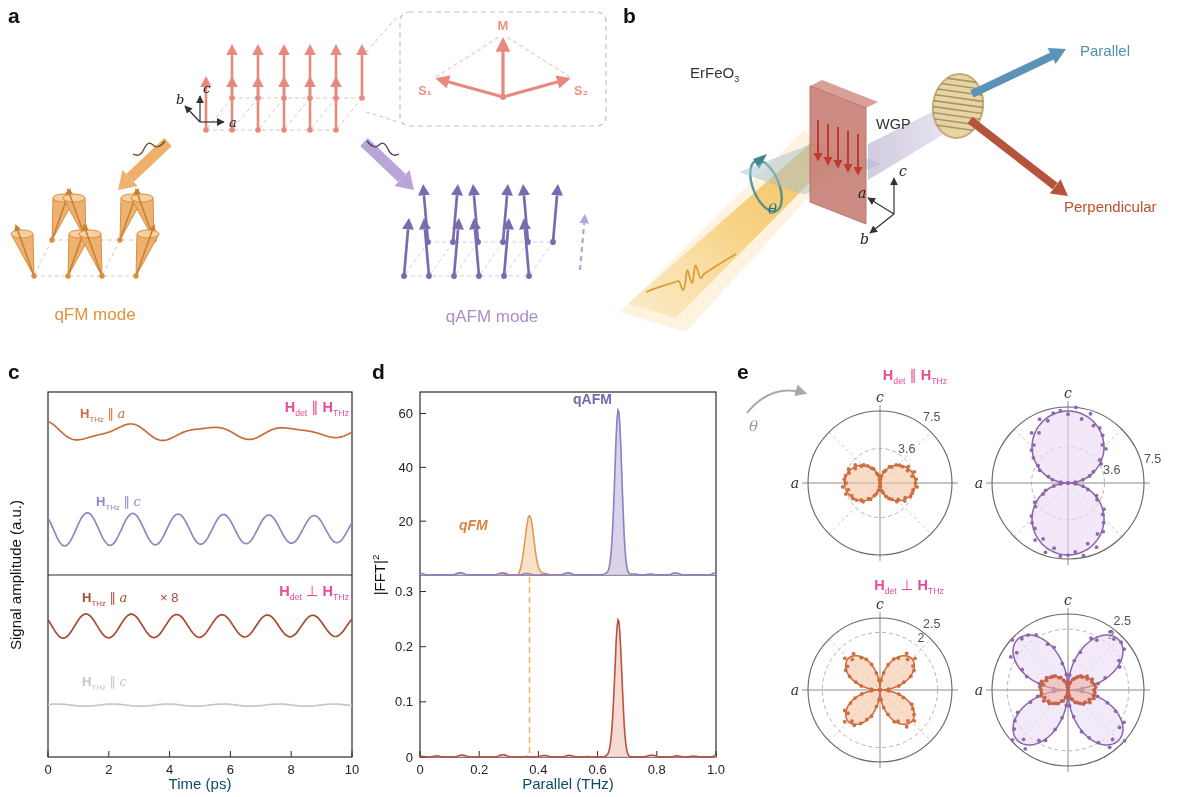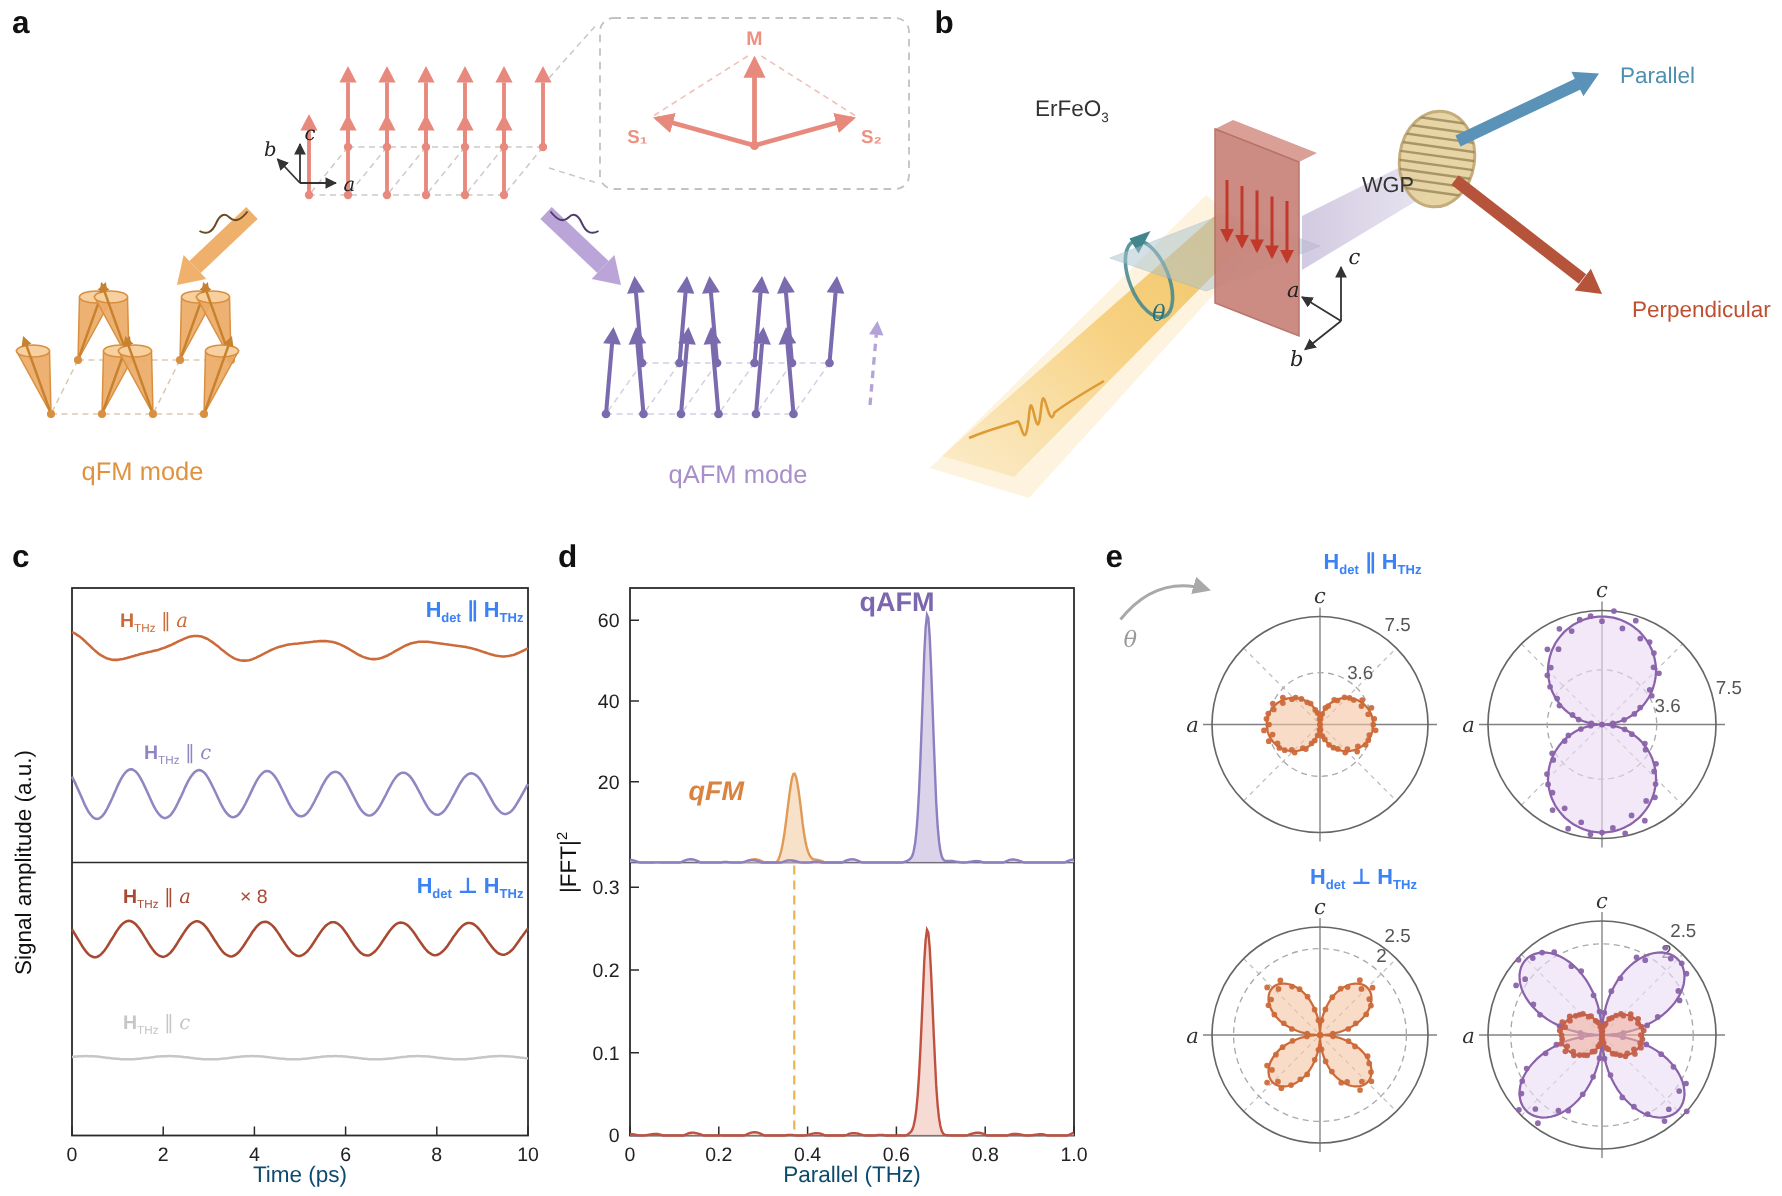--- a/index.html
+++ b/index.html
@@ -4,23 +4,23 @@
 <style>
   *{margin:0;padding:0;box-sizing:border-box}
   body{background:#ffffff;font-family:"Liberation Sans","DejaVu Sans",sans-serif}
   .figure{position:relative;width:1188px;height:797px;background:#fff;overflow:hidden}
   .panel{position:absolute}
   .panel-label{position:absolute;font-weight:700;font-size:21px;color:#111;font-family:"Liberation Sans","DejaVu Sans",sans-serif}
   .hlabel{position:absolute;font-size:14px;color:#222;white-space:nowrap;line-height:1.15;font-family:"Liberation Sans","DejaVu Sans",sans-serif}
   .hlabel sub{font-size:0.6em}
   .hlabel sup{font-size:0.65em}
   .hlabel i{font-family:"DejaVu Serif","Liberation Serif",serif}
-  .ann{font-weight:700;font-size:14.5px;color:#3b82f6}
+  .ann{font-weight:400;font-size:14.5px;color:#ec4899}
   .trace{font-weight:400;font-size:13px}
-  .peaklabel{font-weight:700;font-size:18px}
+  .peaklabel{font-weight:700;font-size:14px}
   .xlabel{transform:translateX(-50%);font-size:15px;color:#0c4a6e}
   .vlabel{transform:translate(-50%,-50%) rotate(-90deg);font-size:15px;color:#111}
   svg text{font-family:"Liberation Sans","DejaVu Sans",sans-serif}
   svg text.math{font-family:"DejaVu Serif","Liberation Serif",serif;font-style:italic}
 </style>
 </head>
 <body>
 
 <div class="figure">
 
@@ -277,23 +277,23 @@
       <g stroke="#333" stroke-width="1.2">
         <line x1="274" y1="214" x2="274" y2="178" marker-end="url(#mkD2)"></line>
         <line x1="274" y1="214" x2="248" y2="198" marker-end="url(#mkD2)"></line>
         <line x1="274" y1="214" x2="250" y2="233" marker-end="url(#mkD2)"></line>
       </g>
       <text class="math" x="279" y="176" font-size="14" fill="#222">c</text>
       <text class="math" x="238" y="198" font-size="14" fill="#222">a</text>
       <text class="math" x="240" y="244" font-size="14" fill="#222">b</text>
     </svg>
     <div class="hlabel" style="left:70px;top:64px;font-size:15px;color:#333">ErFeO<sub>3</sub></div>
-    <div class="hlabel" style="left:288px;top:116px;font-size:14.5px;color:#333">WGP</div>
+    <div class="hlabel" style="left:256px;top:116px;font-size:14.5px;color:#333">WGP</div>
     <div class="hlabel" style="left:460px;top:42px;font-size:15px;color:#4f8fb0">Parallel</div>
-    <div class="hlabel" style="left:468px;top:198px;font-size:15px;color:#bf4f30">Perpendicular</div>
+    <div class="hlabel" style="left:444px;top:198px;font-size:15px;color:#bf4f30">Perpendicular</div>
   </section>
 
   <section class="panel" id="panel-c" style="left:0;top:355px;width:365px;height:442px">
     <div class="panel-label" style="left:8px;top:5px">c</div>
     <svg id="svg-c" width="365" height="442" viewBox="0 0 365 442">
         <rect x="48" y="37" width="304" height="365" fill="none" stroke="#2b2b2b" stroke-width="1.2"></rect>
         <line x1="48" y1="220" x2="352" y2="220" stroke="#2b2b2b" stroke-width="1"></line>
         <line x1="48" y1="402" x2="48" y2="396" stroke="#2b2b2b" stroke-width="1"></line>
         <text x="48" y="419" text-anchor="middle" font-size="13" fill="#222">0</text>
         <line x1="108.80000000000001" y1="402" x2="108.80000000000001" y2="396" stroke="#2b2b2b" stroke-width="1"></line>

